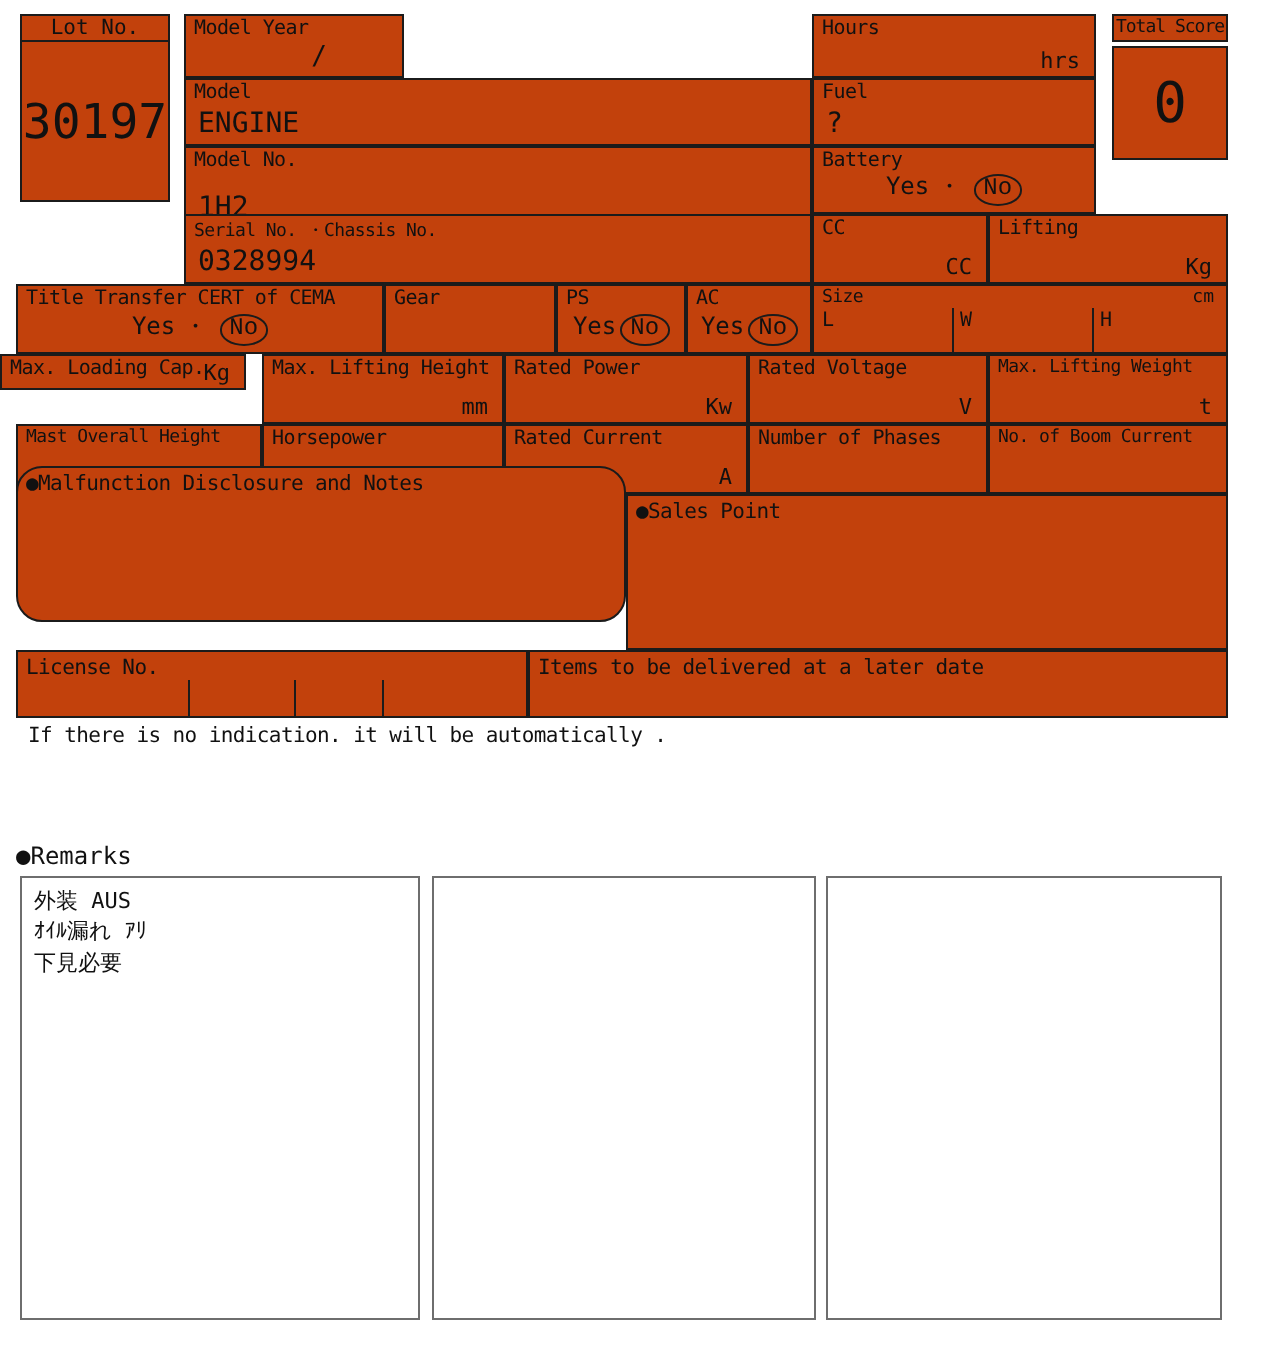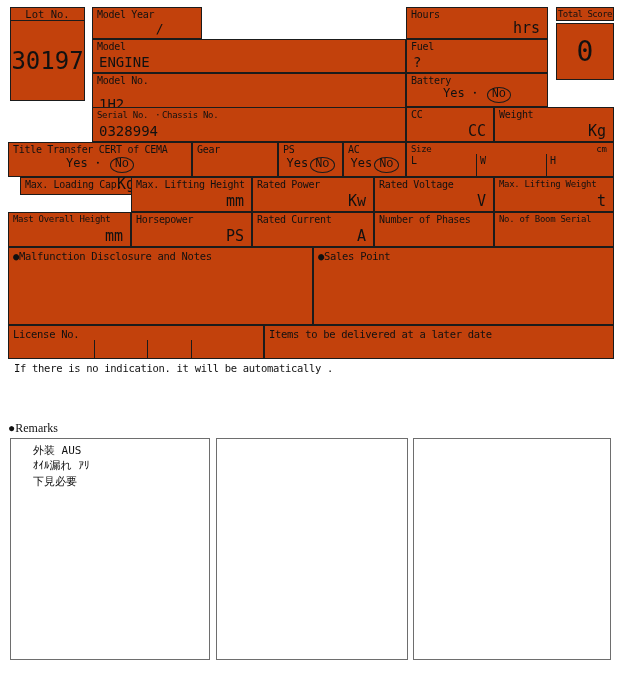--- a/index.html
+++ b/index.html
@@ -4,36 +4,36 @@
 <style>
   html,body{margin:0;padding:0;background:#ffffff;}
   .sheet{
     position:relative;width:640px;height:680px;background:#ffffff;
     font-family:"DejaVu Sans Mono","Liberation Mono",monospace;
     color:#111;overflow:hidden;
   }
   .cell{position:absolute;border:1px solid #1b1b1b;background:#c2410c;box-sizing:border-box;}
   .lbl{position:absolute;top:1px;left:4px;font-size:10px;white-space:nowrap;letter-spacing:-0.3px;}
   .lbl-sm{position:absolute;top:1px;left:4px;font-size:9px;white-space:nowrap;letter-spacing:-0.3px;}
-  .unit{position:absolute;bottom:1px;right:7px;font-size:15px;white-space:nowrap;}
+  .unit{position:absolute;bottom:1px;right:7px;font-size:11px;white-space:nowrap;}
   .val{position:absolute;bottom:2px;left:6px;font-size:14px;font-weight:500;white-space:nowrap;}
   .center-hdr{display:flex;align-items:center;justify-content:center;height:100%;font-size:10.5px;}
   .center-hdr-sm{display:flex;align-items:center;justify-content:center;height:100%;font-size:9px;letter-spacing:-0.5px;}
   .big-num{display:flex;align-items:center;justify-content:center;height:100%;font-size:24px;}
   .choice{position:absolute;bottom:3px;left:0;width:100%;text-align:center;font-size:12px;white-space:nowrap;}
   .circ{display:inline-block;border:1.5px solid #1b1b1b;border-radius:50%;padding:0 4px 1px 4px;line-height:1.05;margin-left:2px;font-family:Liberation Mono, monospace;}
   .sep{margin:0 4px;}
   .subdiv{position:absolute;width:1px;background:#1b1b1b;}
   .subl{position:absolute;font-size:10px;}
   .slash{position:absolute;bottom:2px;left:58%;font-size:13px;}
   .note-lbl{position:absolute;top:2px;left:4px;font-size:10.5px;letter-spacing:-0.3px;white-space:nowrap;}
   .footnote{position:absolute;left:14px;top:362px;font-size:10.5px;letter-spacing:-0.3px;white-space:nowrap;}
-  .remarks-label{position:absolute;left:8px;top:421px;font-size:12px;font-family:Liberation Serif, serif;}
+  .remarks-label{position:absolute;left:8px;top:421px;font-size:12px;}
   .rbox{position:absolute;border:1px solid #6e6e6e;background:#fff;box-sizing:border-box;}
-  .rline{font-size:11px;line-height:1.4;white-space:nowrap;margin-left:16px;}
+  .rline{font-size:11px;line-height:1.4;white-space:nowrap;}
   .rcontent{position:absolute;top:4px;left:6px;}
 </style>
 </head>
 <body>
 
 <div class="sheet">
 
   <div class="cell" style="left:10px;top:7px;width:75px;height:14px;">
     <div class="center-hdr">Lot No.</div>
   </div>
@@ -79,21 +79,21 @@
 
   <div class="cell" style="left:92px;top:107px;width:314px;height:35px;">
     <span class="lbl-sm">Serial No. ・Chassis No.</span>
     <span class="val">0328994</span>
   </div>
   <div class="cell" style="left:406px;top:107px;width:88px;height:35px;">
     <span class="lbl">CC</span>
     <span class="unit">CC</span>
   </div>
   <div class="cell" style="left:494px;top:107px;width:120px;height:35px;">
-    <span class="lbl">Weight</span>
+    <span class="lbl">Lifting</span>
     <span class="unit">Kg</span>
   </div>
 
   <div class="cell" style="left:8px;top:142px;width:184px;height:35px;">
     <span class="lbl">Title Transfer CERT of CEMA</span>
     <span class="choice">
       <span>Yes</span><span class="sep">・</span><span class="circ">No</span>
     </span>
   </div>
   <div class="cell" style="left:192px;top:142px;width:86px;height:35px;">
@@ -114,21 +114,21 @@
   <div class="cell" style="left:406px;top:142px;width:208px;height:35px;">
     <span class="lbl-sm">Size</span>
     <span style="position:absolute;top:1px;right:6px;font-size:9px;">cm</span>
     <span class="subl" style="top:12px;left:4px;">L</span>
     <span class="subl" style="top:12px;left:73px;">W</span>
     <span class="subl" style="top:12px;left:143px;">H</span>
     <span class="subdiv" style="left:69px;top:11px;height:23px;"></span>
     <span class="subdiv" style="left:139px;top:11px;height:23px;"></span>
   </div>
 
-  <div class="cell" style="left:20px;top:177px;width:123px;height:18px;padding-left:20px;">
+  <div class="cell" style="left:0;top:177px;width:123px;height:18px;padding-left:20px;">
     <span class="lbl">Max. Loading Cap.</span>
     <span class="unit">Kg</span>
   </div>
   <div class="cell" style="left:131px;top:177px;width:121px;height:35px;">
     <span class="lbl">Max. Lifting Height</span>
     <span class="unit">mm</span>
   </div>
   <div class="cell" style="left:252px;top:177px;width:122px;height:35px;">
     <span class="lbl">Rated Power</span>
     <span class="unit">Kw</span>
@@ -151,24 +151,24 @@
     <span class="unit">PS</span>
   </div>
   <div class="cell" style="left:252px;top:212px;width:122px;height:35px;">
     <span class="lbl">Rated Current</span>
     <span class="unit">A</span>
   </div>
   <div class="cell" style="left:374px;top:212px;width:120px;height:35px;">
     <span class="lbl">Number of Phases</span>
   </div>
   <div class="cell" style="left:494px;top:212px;width:120px;height:35px;">
-    <span class="lbl-sm">No. of Boom Serial</span>
-  </div>
-
-  <div class="cell" style="left:8px;top:247px;width:305px;height:78px;">
+    <span class="lbl-sm">No. of Boom Current</span>
+  </div>
+
+  <div class="cell" style="left:8px;top:233px;width:305px;height:78px;border-radius:13px;">
     <span class="note-lbl">●Malfunction Disclosure and Notes</span>
   </div>
   <div class="cell" style="left:313px;top:247px;width:301px;height:78px;padding-left:20px;">
     <span class="note-lbl">●Sales Point</span>
   </div>
 
   <div class="cell" style="left:8px;top:325px;width:256px;height:34px;">
     <span class="note-lbl">License No.</span>
     <span class="subdiv" style="left:85px;top:14px;height:19px;"></span>
     <span class="subdiv" style="left:138px;top:14px;height:19px;"></span>

